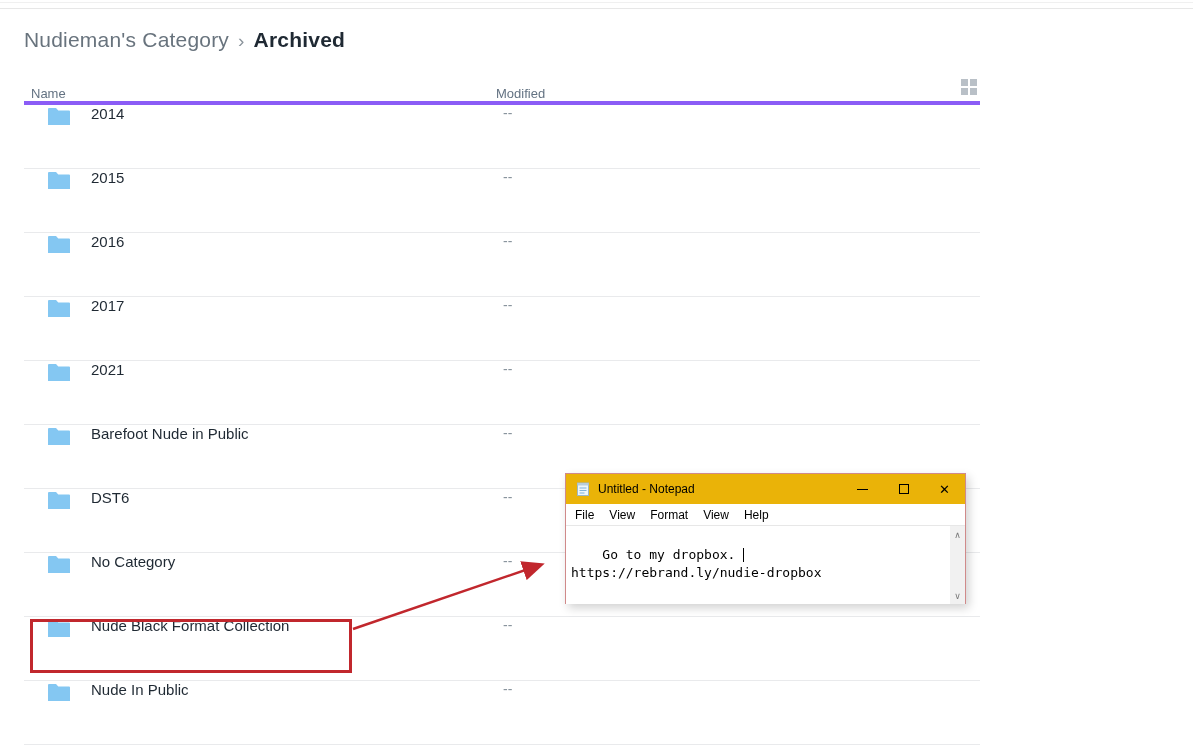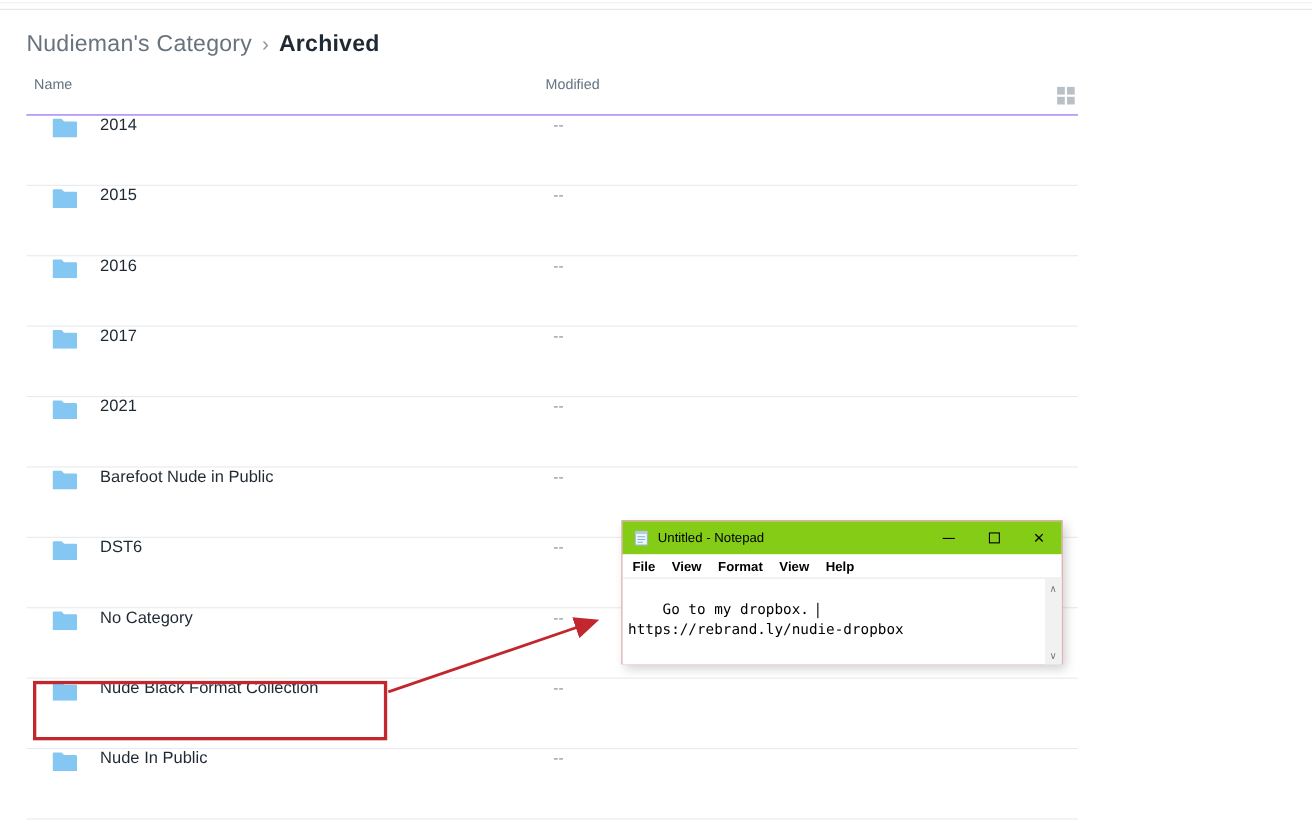--- a/index.html
+++ b/index.html
@@ -9,22 +9,22 @@
   .topline1 { position:absolute; left:0; top:2px; width:1193px; height:1px; background:#f0f0f0; }
   .topline2 { position:absolute; left:0; top:8px; width:1193px; height:1px; background:#e7e7e7; }
 
   .main { position:absolute; left:24px; top:28px; width:956px; }
 
   .breadcrumb { font-size:21px; letter-spacing:.2px; }
   .crumb-parent { color:#68737d; cursor:pointer; }
   .crumb-sep { color:#8b949c; margin:0 9px; font-size:19px; }
   .crumb-current { color:#1f2933; font-weight:bold; }
 
-  .table-header { position:relative; margin-top:17px; height:36px; border-bottom:1px solid #8b5cf6;
-                  display:flex; align-items:flex-start; }
+  .table-header { position:relative; margin-top:17px; height:36px; border-bottom:4px solid #8b5cf6;
+                  display:flex; align-items:flex-end; }
   .col-name { font-size:13px; color:#637282; padding-left:7px; width:472px; }
   .col-mod  { font-size:13px; color:#637282; }
   .grid-icon { position:absolute; right:3px; top:10px; width:16px; height:16px;
                display:grid; grid-template-columns:7px 7px; grid-template-rows:7px 7px; gap:2px; cursor:pointer; }
   .grid-icon span { background:#b9c0c7; }
 
   .file-row { position:relative; height:64px; border-bottom:1px solid #e9eaec;
               display:flex; align-items:flex-start; }
   .folder-icon { margin-left:23px; width:24px; height:20px; flex:0 0 auto; }
   .fname { margin-left:20px; font-size:15px; color:#1f2933; cursor:pointer; }
@@ -32,30 +32,30 @@
 
   
   .hl-rect { position:absolute; left:30px; top:619px; width:322px; height:54px;
              border:3px solid #c1272d; background:transparent; pointer-events:none; }
   .arrow-svg { position:absolute; left:340px; top:552px; pointer-events:none; }
 
   
   .notepad { position:absolute; left:565px; top:473px; width:401px; height:131px;
              background:#fff; border:1px solid #d08a8a; box-shadow:3px 4px 9px rgba(0,0,0,.18);
              font-family:"Liberation Sans", sans-serif; }
-  .np-titlebar { height:30px; display:flex; align-items:center; background:#84cc16; }
+  .np-titlebar { height:30px; display:flex; align-items:center; background:#eab308; }
   .np-appicon { margin-left:9px; width:16px; height:16px; flex:0 0 auto; }
   .np-title { margin-left:7px; font-size:12px; color:#000; flex:1 1 auto; }
   .np-btn { width:41px; height:30px; display:flex; align-items:center; justify-content:center;
             cursor:pointer; color:#000; }
   .min-glyph { width:11px; height:1px; background:#000; display:block; }
   .max-glyph { width:10px; height:10px; border:1px solid #000; display:block; }
   .close-glyph { font-size:13px; line-height:1; }
   .np-menubar { height:21px; display:flex; align-items:center; padding-left:9px; background:#fff; }
-  .np-menu-item { font-size:12px; color:#000; margin-right:15px; cursor:pointer;font-weight:bold; }
+  .np-menu-item { font-size:12px; color:#000; margin-right:15px; cursor:pointer; }
   .np-text { position:relative; height:79px; border-top:1px solid #e7e7e7; background:#fff;
              font-family:"DejaVu Sans Mono", monospace; font-size:13px; line-height:18px;
              padding:2px 0 0 5px; white-space:pre; color:#000; }
   .caret { display:inline-block; width:1px; height:14px; background:#000; vertical-align:text-bottom; }
   .np-scrollbar { position:absolute; right:0; top:0; width:15px; height:78px; background:#f1f1f1;
                   font-family:"Liberation Sans", sans-serif; }
   .sb-arrow { position:absolute; left:0; width:15px; height:15px; display:flex; align-items:center;
               justify-content:center; font-size:9px; color:#7a7a7a; cursor:pointer; }
   .sb-up { top:1px; }
   .sb-down { bottom:1px; }

